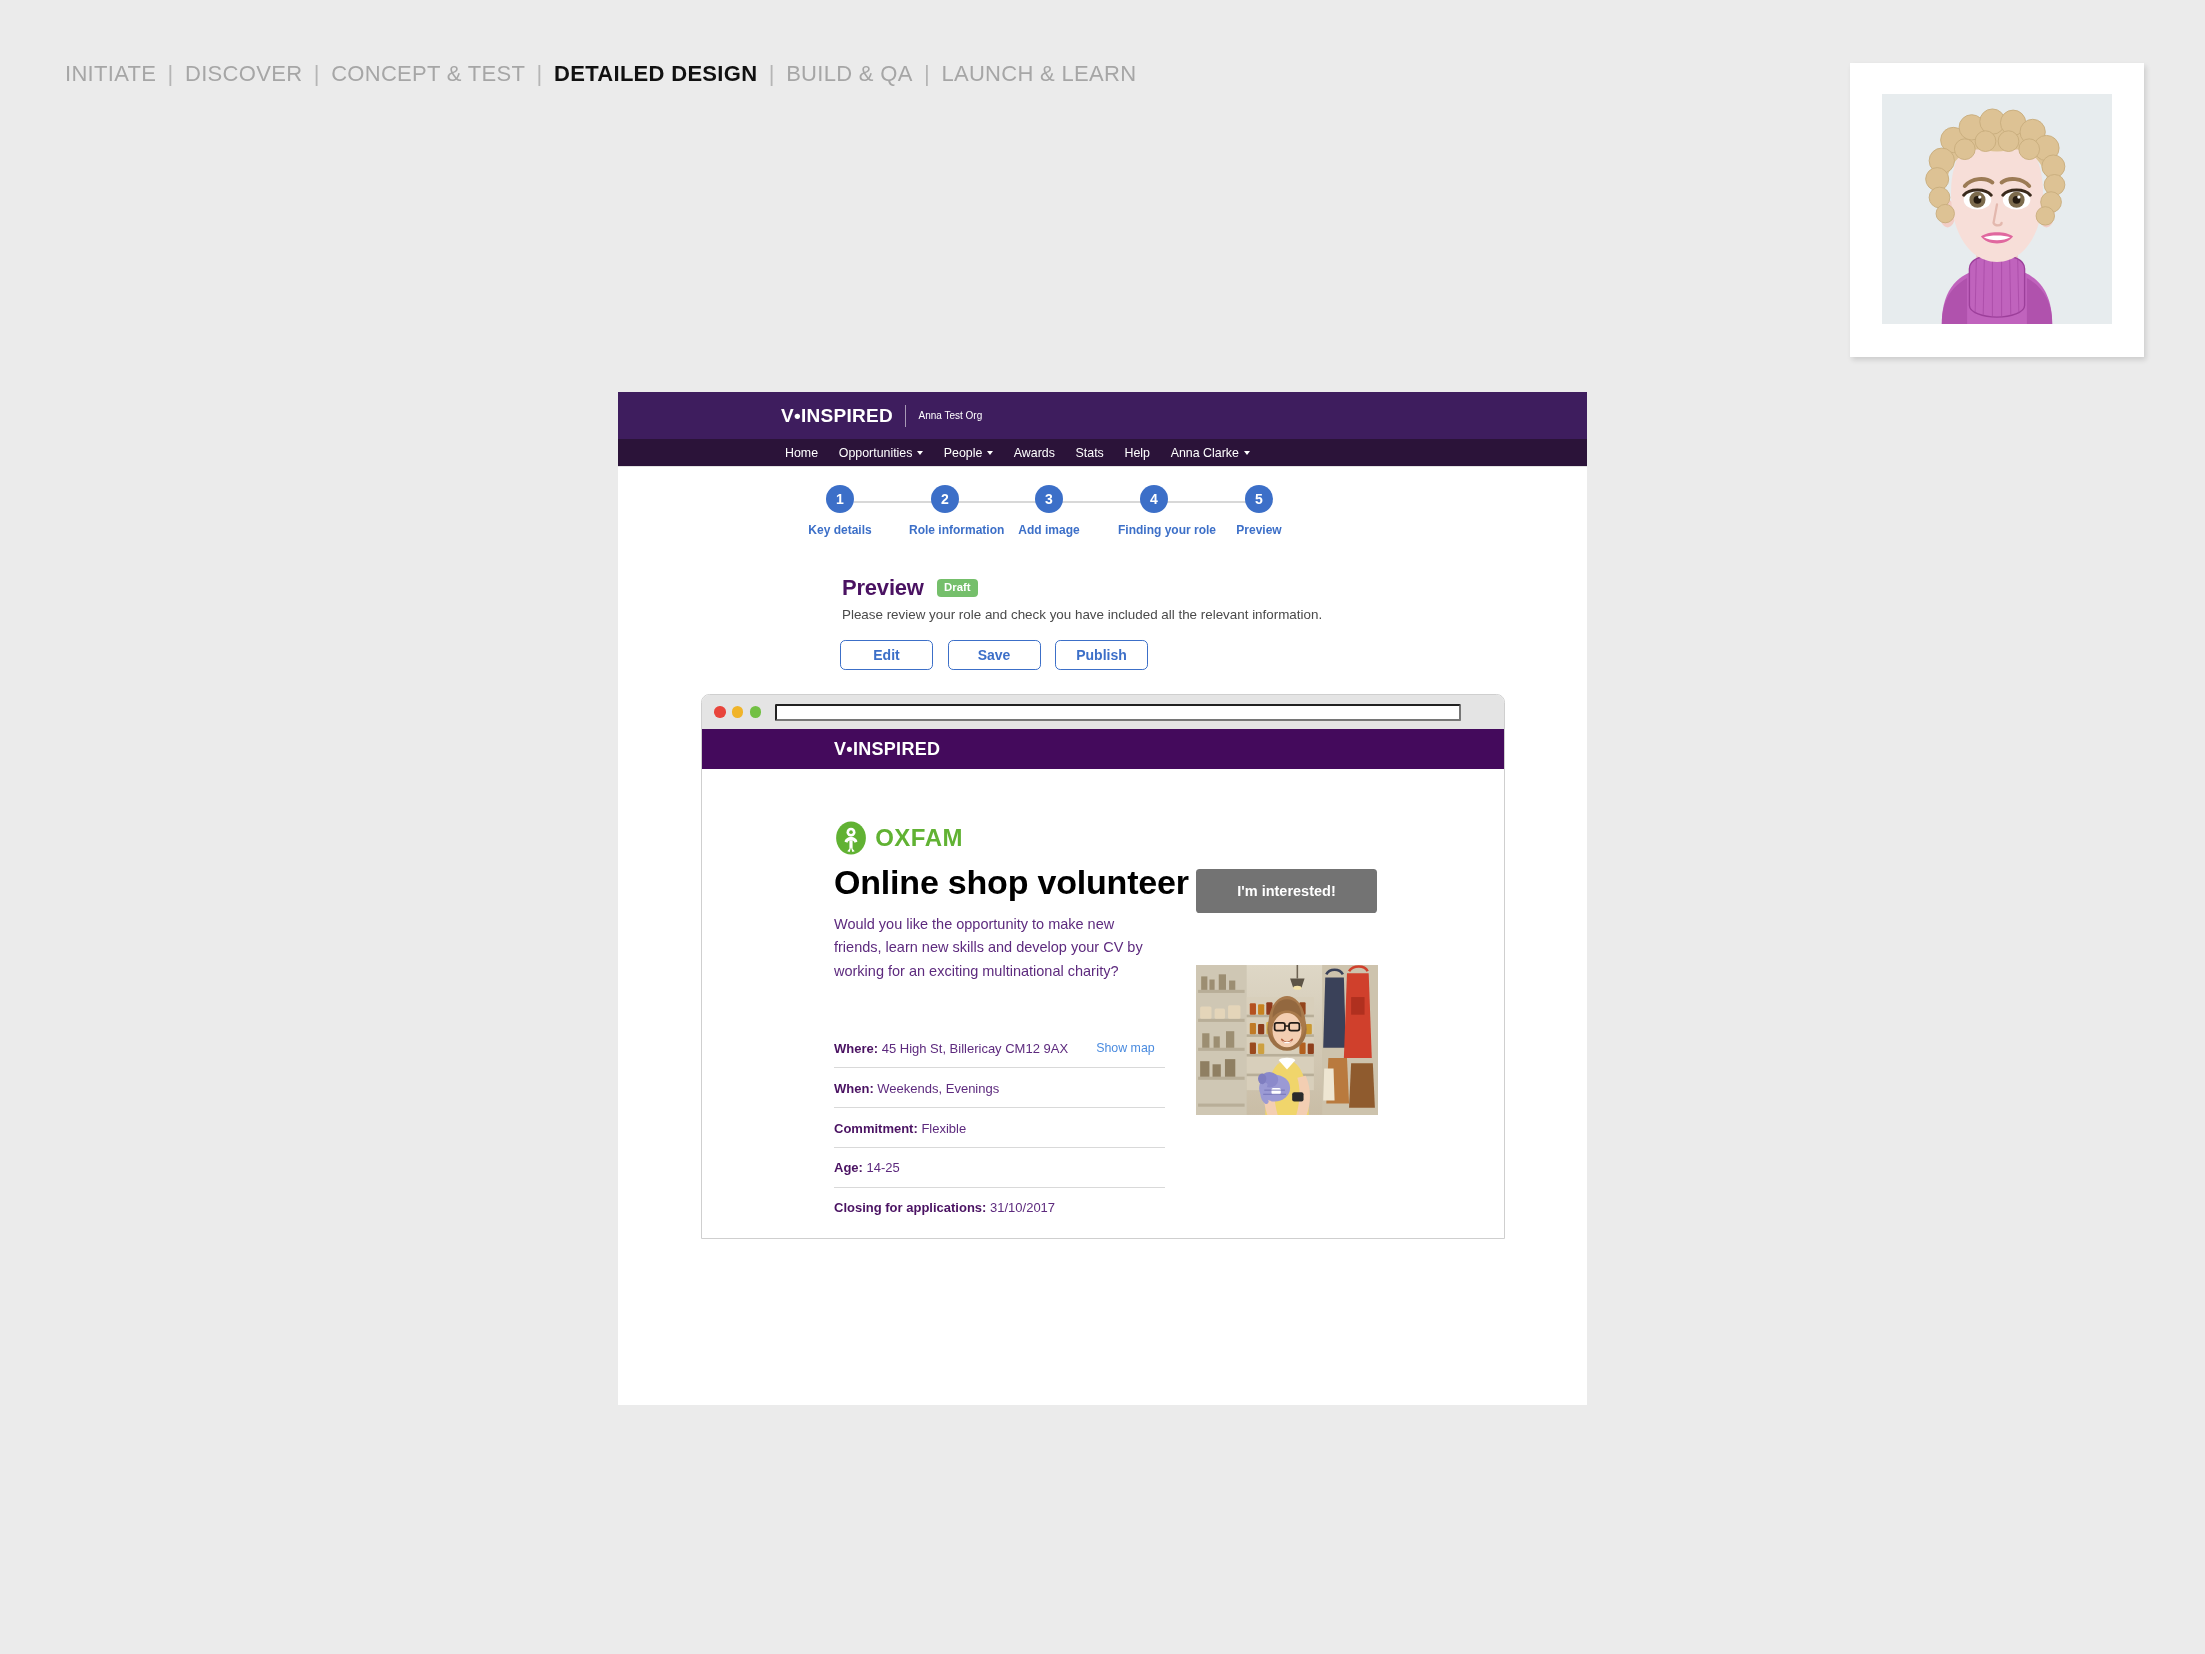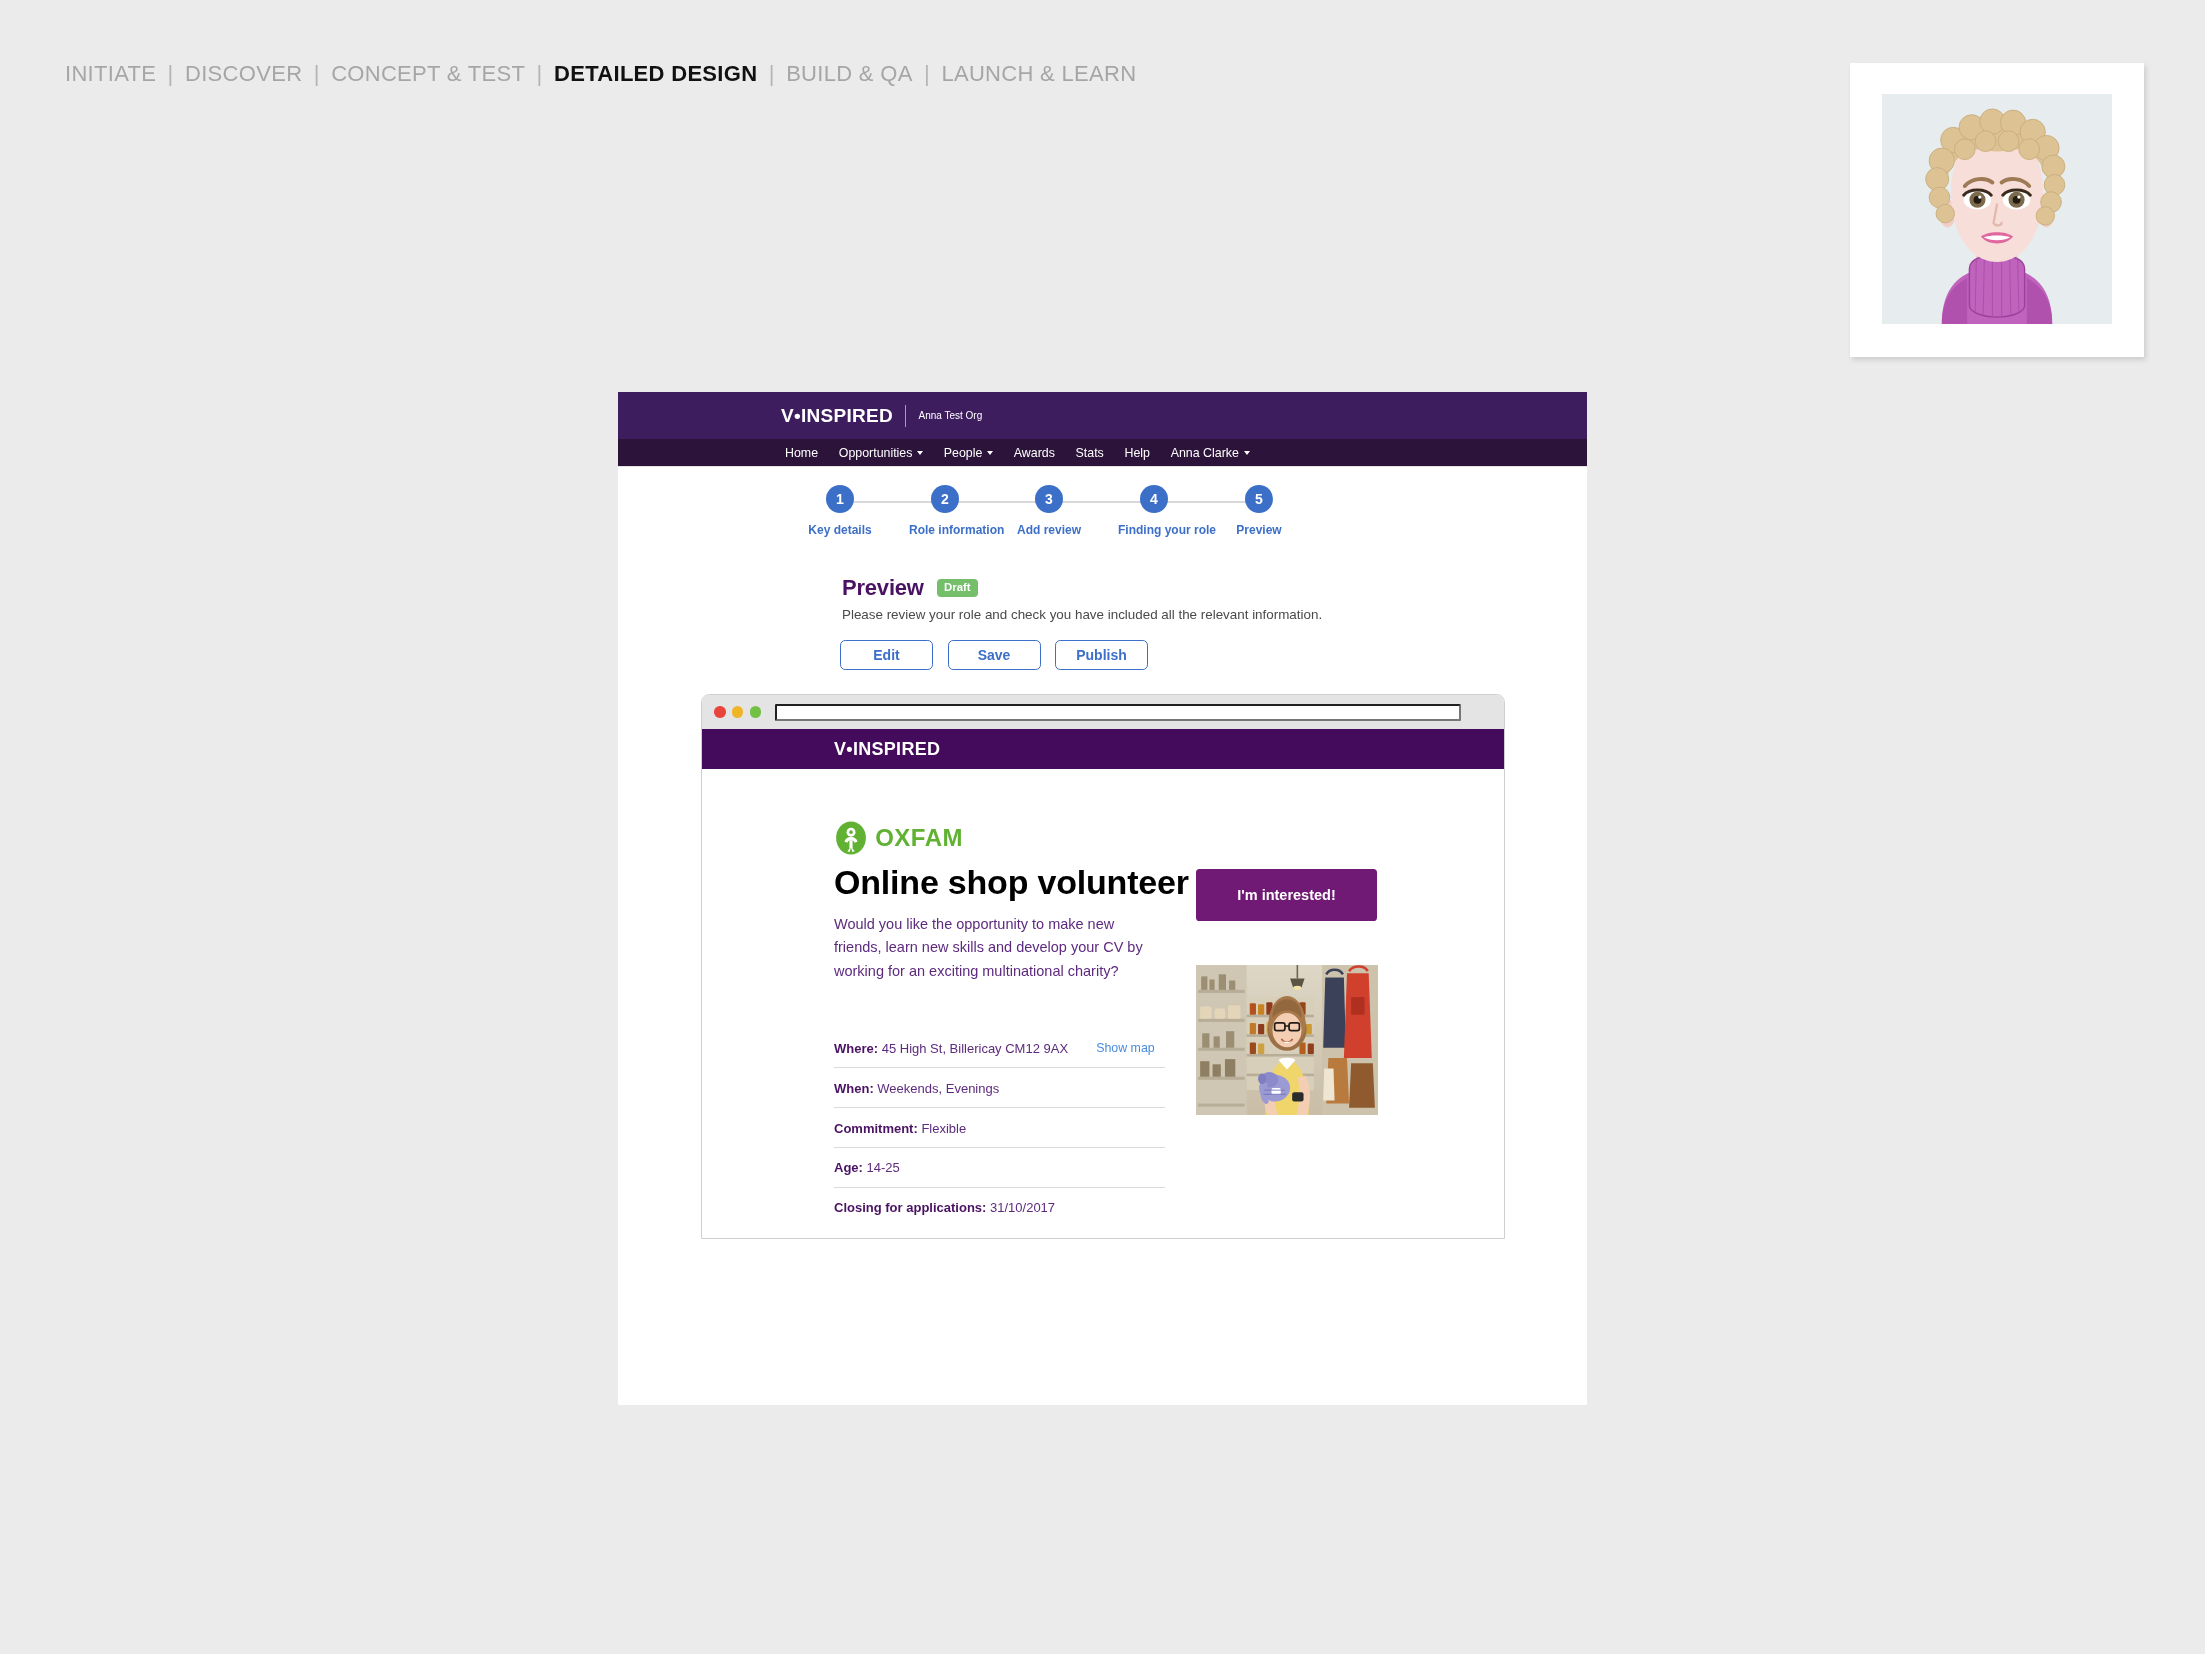--- a/index.html
+++ b/index.html
@@ -319,22 +319,22 @@
     color: #000000;
     letter-spacing: -0.2px;
     white-space: nowrap;
   }
 
   .interested-btn {
     position: absolute;
     left: 494px;
     top: 100px;
     width: 181px;
-    height: 52px;
-    background: #701a75;
+    height: 44px;
+    background: #737373;
     border: none;
     border-radius: 3.6px;
     color: #ffffff;
     font-size: 14.5px;
     font-weight: bold;
     font-family: "Liberation Sans", sans-serif;
     cursor: pointer;
   }
 
   .role-desc {
@@ -514,21 +514,21 @@
         <div class="step" style="left: 14px;">
           <div class="step-circle">1</div>
           <div class="step-label">Key details</div>
         </div>
         <div class="step" style="left: 119px;">
           <div class="step-circle">2</div>
           <div class="step-label">Role information</div>
         </div>
         <div class="step" style="left: 223px;">
           <div class="step-circle">3</div>
-          <div class="step-label">Add review</div>
+          <div class="step-label">Add image</div>
         </div>
         <div class="step" style="left: 328px;">
           <div class="step-circle">4</div>
           <div class="step-label">Finding your role</div>
         </div>
         <div class="step" style="left: 433px;">
           <div class="step-circle">5</div>
           <div class="step-label">Preview</div>
         </div>
       </div>

